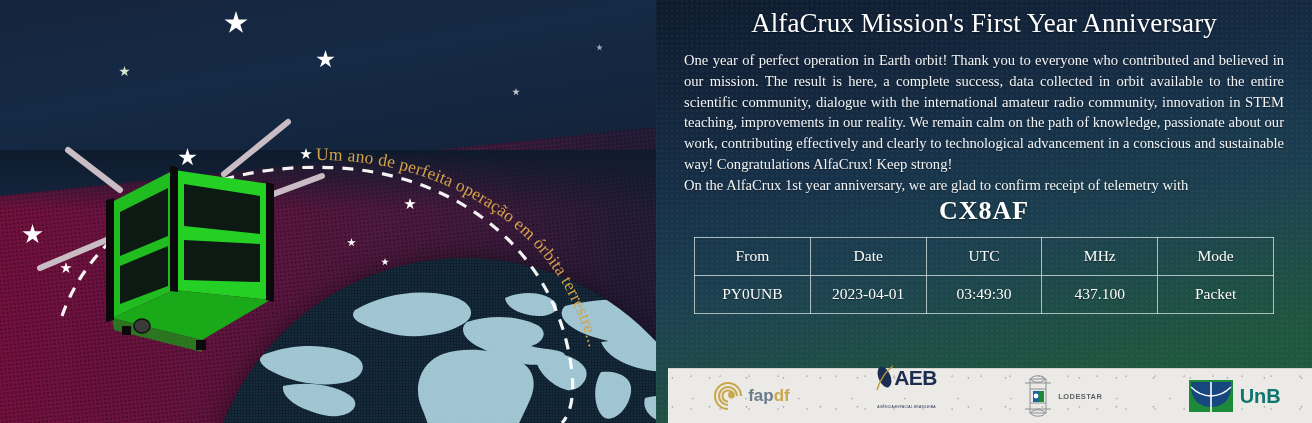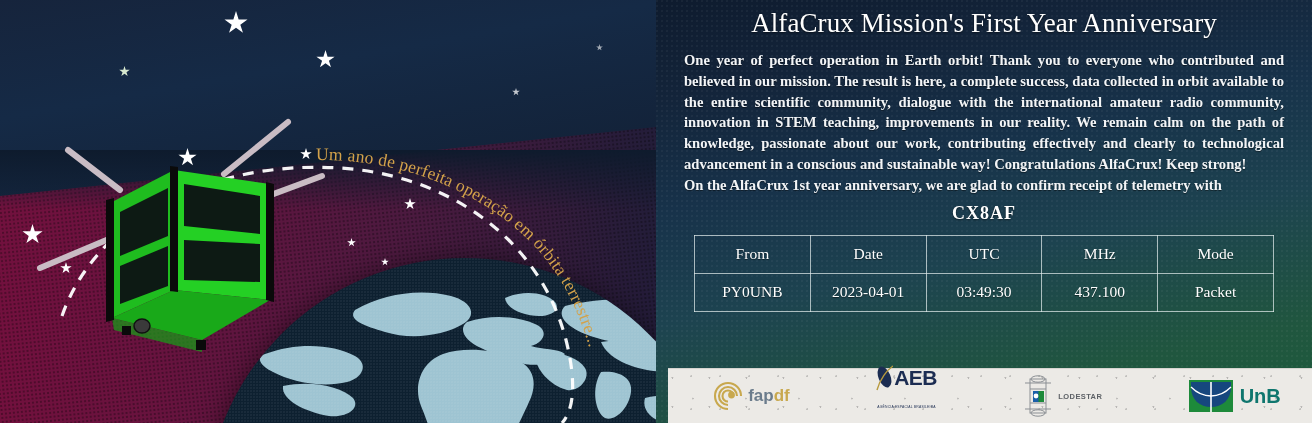--- a/index.html
+++ b/index.html
@@ -137,34 +137,33 @@
     font-weight: normal;
     letter-spacing: .1px;
     margin-top: 8px;
     text-shadow: 0 1px 2px rgba(0,0,0,.55);
   }
 
   .body-text {
     color: #f3f5f7;
     font-size: 14.6px;
     line-height: 20.8px;
-    font-weight: bold;
+    font-weight: normal;
     text-align: justify;
     margin-top: 11px;
     text-shadow: 0 1px 1px rgba(0,0,0,.5);
   }
   .body-text .final-line { display: block; text-align: left; }
 
   .callsign {
     text-align: center;
     color: #ffffff;
-    font-size: 18px;
+    font-size: 26px;
     font-weight: bold;
     letter-spacing: 1px;
-    margin-top: 7px;
     text-shadow: 0 1px 2px rgba(0,0,0,.55);
   }
 
   
   .qsl-table-wrap { margin-top: 11px; padding: 0 10px; }
   table.qsl {
     width: 100%;
     border-collapse: collapse;
     table-layout: fixed;
   }

